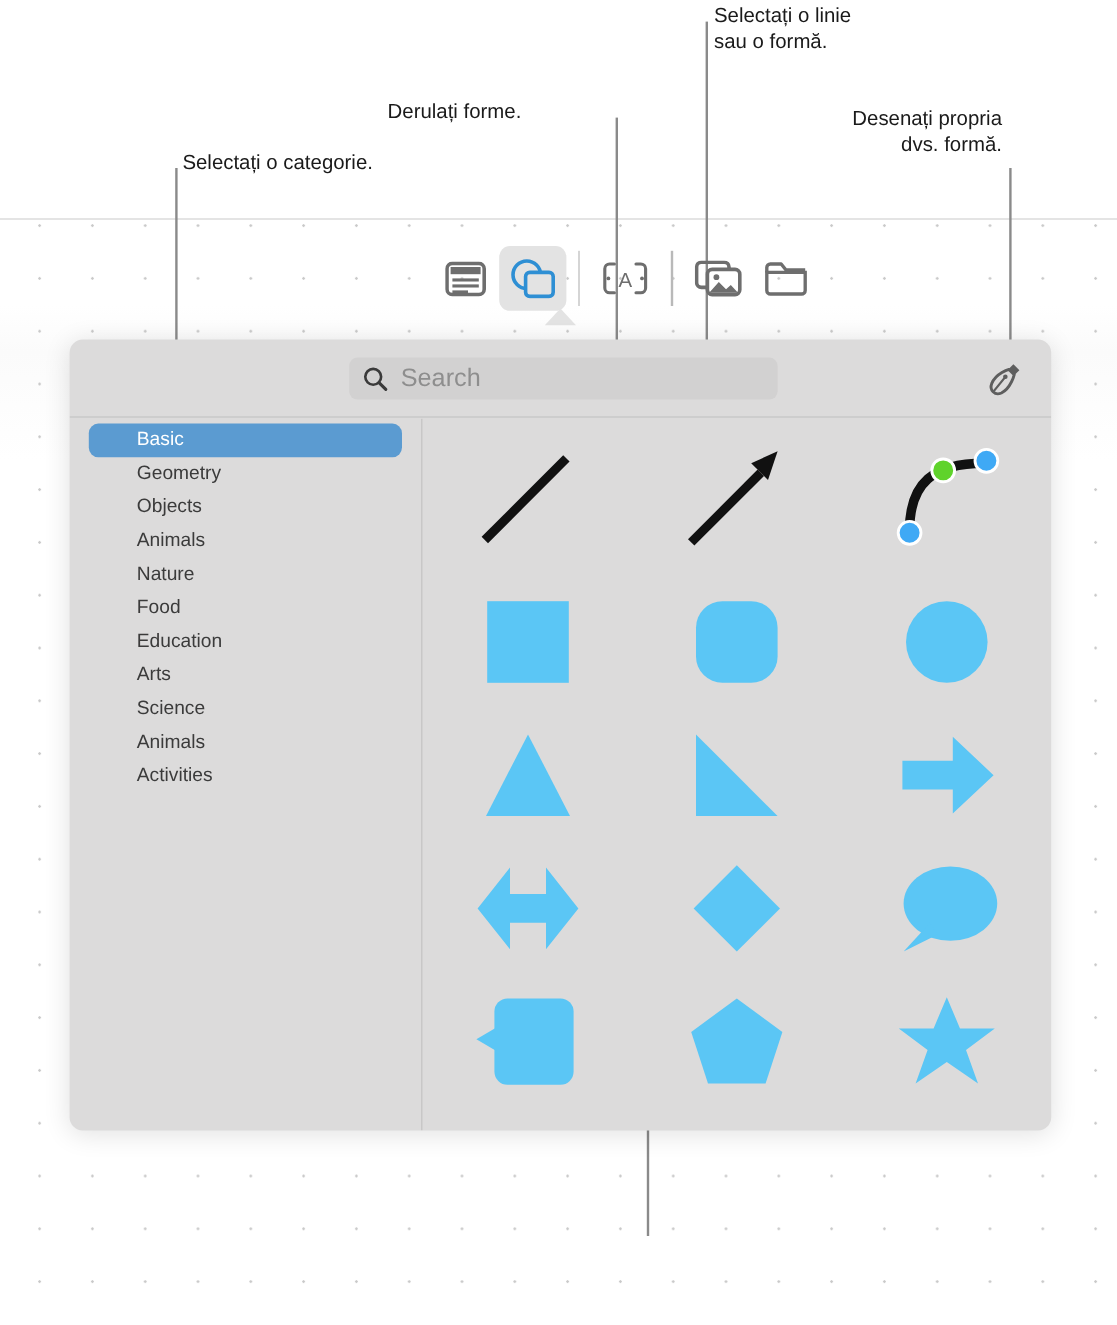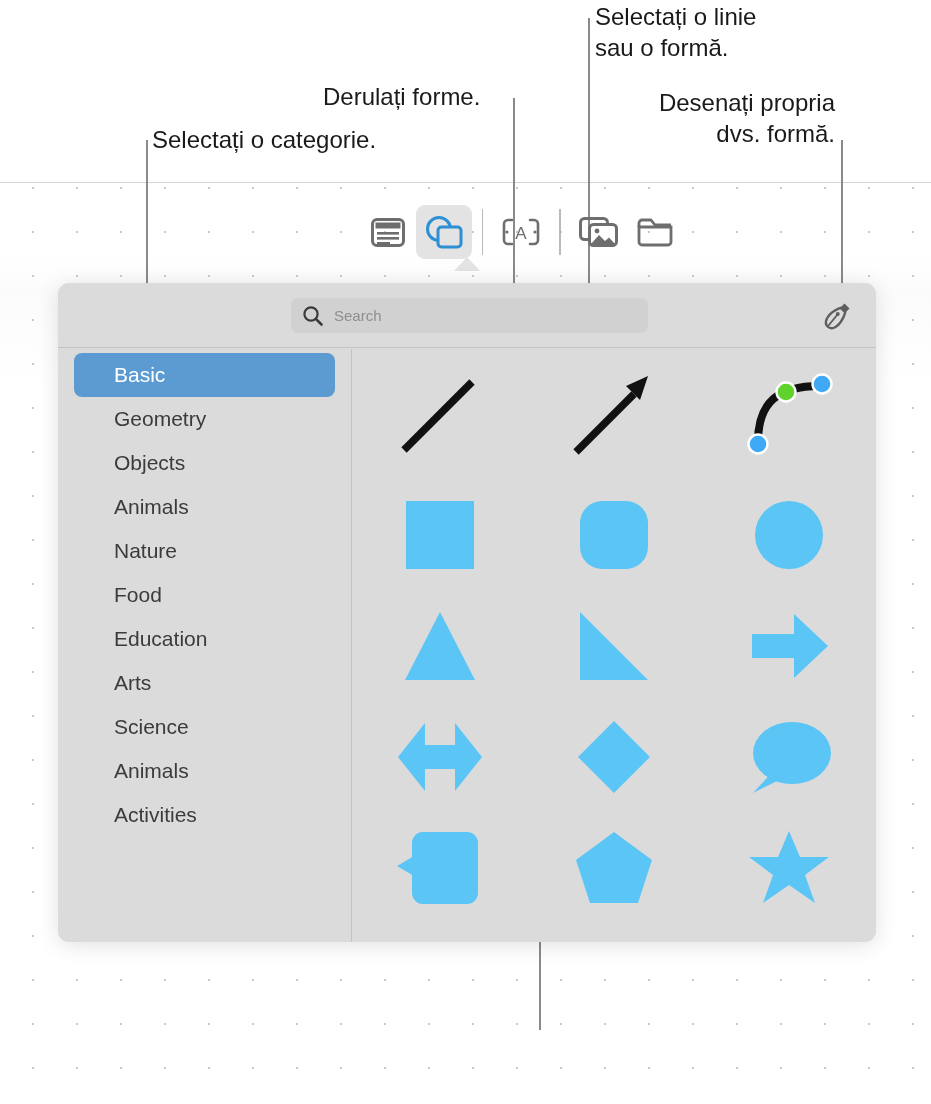--- a/index.html
+++ b/index.html
@@ -7,21 +7,21 @@
     width: 931px; height: 1104px;
     background: #ffffff;
     font-family: "Liberation Sans", sans-serif;
     overflow: hidden;
   }
   #root { position: relative; width: 931px; height: 1104px; background: #fff; }
 
   
   .callout {
     position: absolute;
-    font-size: 24px;
+    font-size: 17px;
     line-height: 1.28;
     color: #1a1a1a;
     white-space: pre;
   }
   .leader {
     position: absolute;
     background: #8a8a8a;
     width: 1.6px;
   }
 
@@ -93,43 +93,43 @@
     position: absolute;
     left: 233px; top: 15px;
     width: 357px; height: 35px;
     background: #d2d1d1;
     border-radius: 7px;
     display: flex; align-items: center;
     padding-left: 10px;
     gap: 9px;
   }
   .search-ph {
-    font-size: 15px;
+    font-size: 21px;
     color: #8e8e8e;
   }
   .pen-btn {
     position: absolute;
     right: 18px; top: 12px;
     width: 42px; height: 42px;
     display: flex; align-items: center; justify-content: center;
   }
 
   
   .sidebar {
     position: absolute;
     left: 0; top: 66px; width: 294px; bottom: 0;
     border-right: 1px solid #c4c3c3;
     padding-top: 4px;
   }
   .cat {
-    height: 44px;
+    height: 28px;
     margin: 0 16px;
     display: flex; align-items: center;
     padding-left: 40px;
-    font-size: 21px;
+    font-size: 16px;
     color: #3b3b3b;
     border-radius: 8px;
   }
   .cat.selected {
     background: #5b9bd1;
     color: #ffffff;
   }
 
   
   .grid-area {

